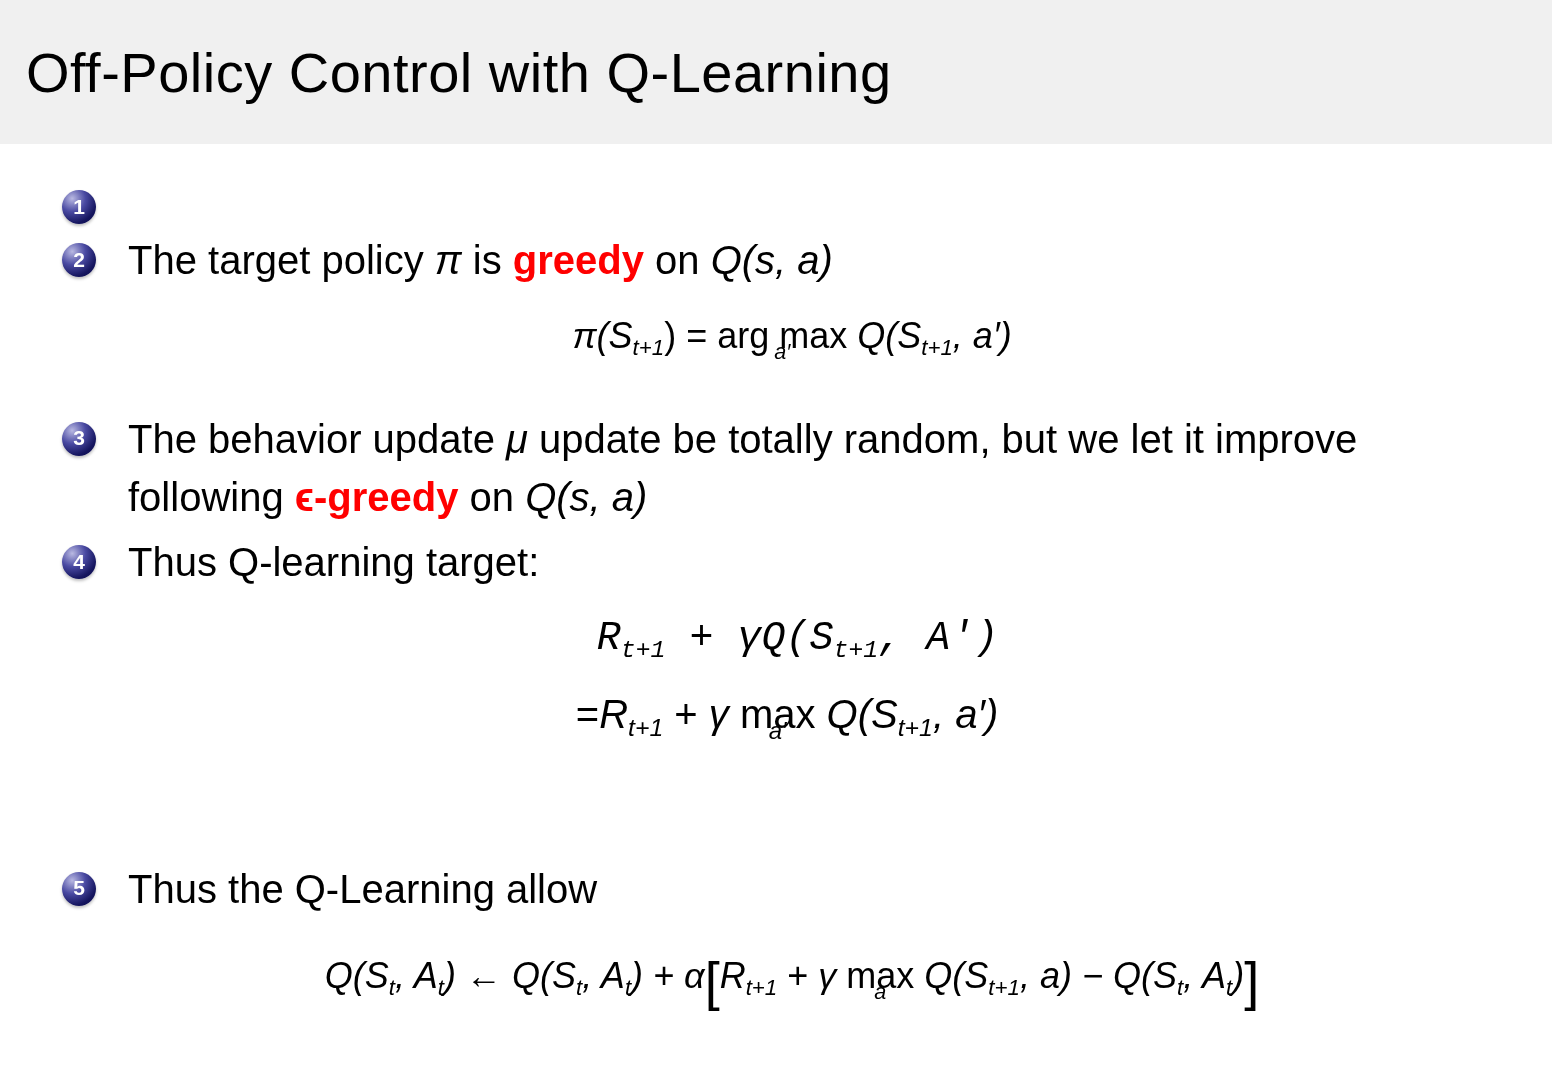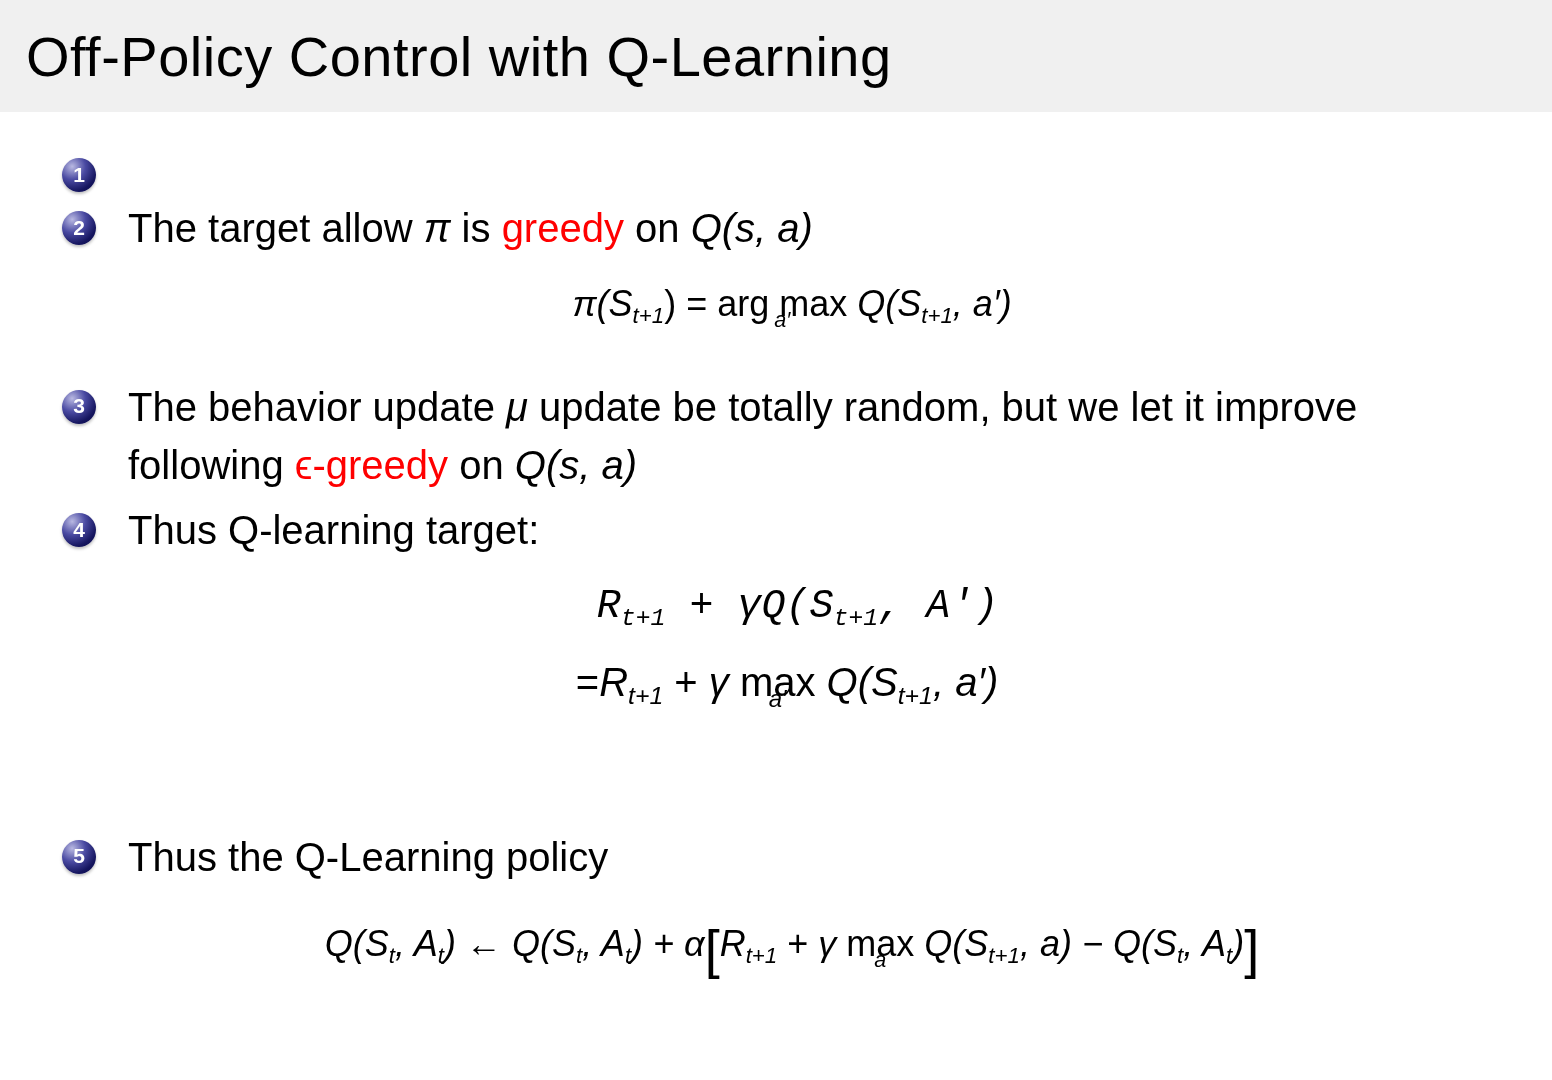--- a/index.html
+++ b/index.html
@@ -2,39 +2,39 @@
 <html style="--header_bg: #f0f0f0; --accent: #ff0000; --bullet_mid: #4a4aa2; --bullet_dark: #15155e;"><head>
 <meta charset="utf-8">
 <style>
   html,body{margin:0;padding:0;}
   body{
     width:1552px;height:1080px;background:#ffffff;color:#000;
     font-family:"Liberation Sans",sans-serif;overflow:hidden;position:relative;
   }
   .header{
     background:var(--header_bg,#f0f0f0);
-    height:112px;display:flex;align-items:center;
+    height:144px;display:flex;align-items:center;
     padding-left:26px;box-sizing:border-box;width:100%;
   }
   .title{font-size:56px;font-weight:400;letter-spacing:0.5px;}
   .content{padding:34px 30px 0 62px;box-sizing:border-box;}
   .bullet-row{
     display:flex;align-items:flex-start;
     font-size:40px;line-height:1.46;margin-bottom:7px;
   }
   .ball{
     flex:0 0 34px;width:34px;height:34px;border-radius:50%;
     margin-top:12px;margin-right:32px;
     background:radial-gradient(circle at 30% 25%, #b9b9e2 0%, var(--bullet_mid,#4a4aa2) 38%, var(--bullet_dark,#15155e) 72%, #0c0c4a 100%);
     color:#fff;font-size:21px;font-weight:bold;
     display:flex;align-items:center;justify-content:center;
     box-shadow:0 2px 3px rgba(0,0,0,0.25);
   }
   .bullet-text{max-width:1400px;}
-  .red{color:var(--accent,#ff0000);}
+  .red{color:var(--accent,#ff0000);font-weight:bold;}
   .mi{font-style:italic;}
   .mr{font-style:normal;}
   .msub{font-size:0.62em;font-style:italic;vertical-align:-0.32em;}
   .math-line{font-size:36px;white-space:nowrap;}
   .eq-center{text-align:center;margin:26px 0 48px 0;}
   .align-block{
     display:grid;grid-template-columns:auto auto;justify-content:center;
     column-gap:10px;row-gap:28px;margin-top:24px;font-size:40px;
   }
   .cell-l{text-align:right;white-space:nowrap;font-family:Liberation Mono, monospace;}
@@ -55,21 +55,21 @@
 </div>
 
 <div class="content">
 
   <div class="bullet-row">
     <div class="ball">1</div>
   </div>
 
   <div class="bullet-row">
     <div class="ball">2</div>
-    <div class="bullet-text"><span class="">The target allow </span><span class="mi">π</span><span class=""> is </span><span class="red">greedy</span><span class=""> on </span><span class="mi">Q(s, a)</span></div>
+    <div class="bullet-text"><span class="">The target policy </span><span class="mi">π</span><span class=""> is </span><span class="red">greedy</span><span class=""> on </span><span class="mi">Q(s, a)</span></div>
   </div>
 
   <div class="eq-center math-line"><span class="mi">π(S</span><span class="msub">t+1</span><span class="mr">) = </span><span class="munder mr"><span class="base">arg max</span><span class="under">a′</span></span><span class="mi"> Q(S</span><span class="msub">t+1</span><span class="mi">, a′)</span></div>
 
   <div class="bullet-row">
     <div class="ball">3</div>
     <div class="bullet-text"><span class="">The behavior update </span><span class="mi">μ</span><span class=""> update be totally random, but we let it improve following </span><span class="red">ϵ-greedy</span><span class=""> on </span><span class="mi">Q(s, a)</span></div>
   </div>
 
   <div class="bullet-row">
@@ -78,18 +78,18 @@
   </div>
 
   <div class="align-block">
     <div class="cell-l"><span class="mi">R</span><span class="msub">t+1</span><span class="mr"> + </span><span class="mi">γQ(S</span><span class="msub">t+1</span><span class="mi">, A′)</span></div>
     <div class="cell-l"></div>
     <div class="cell-r"><span class="mr">=</span><span class="mi">R</span><span class="msub">t+1</span><span class="mr"> + </span><span class="mi">γ </span><span class="munder mr"><span class="base">max</span><span class="under">a′</span></span><span class="mi"> Q(S</span><span class="msub">t+1</span><span class="mi">, a′)</span></div>
   </div>
 
   <div class="bullet-row gap-top">
     <div class="ball">5</div>
-    <div class="bullet-text">Thus the Q-Learning policy</div>
+    <div class="bullet-text">Thus the Q-Learning allow</div>
   </div>
 
   <div class="eq-center math-line" style="margin-top:32px;"><span class="mi">Q(S</span><span class="msub">t</span><span class="mi">, A</span><span class="msub">t</span><span class="mi">) </span><span class="mr">← </span><span class="mi">Q(S</span><span class="msub">t</span><span class="mi">, A</span><span class="msub">t</span><span class="mi">) + α</span><span class="mbig">[</span><span class="mi">R</span><span class="msub">t+1</span><span class="mr"> + </span><span class="mi">γ </span><span class="munder mr"><span class="base">max</span><span class="under">a</span></span><span class="mi"> Q(S</span><span class="msub">t+1</span><span class="mi">, a) − Q(S</span><span class="msub">t</span><span class="mi">, A</span><span class="msub">t</span><span class="mi">)</span><span class="mbig">]</span></div>
 
 </div>
 
 </body></html>

